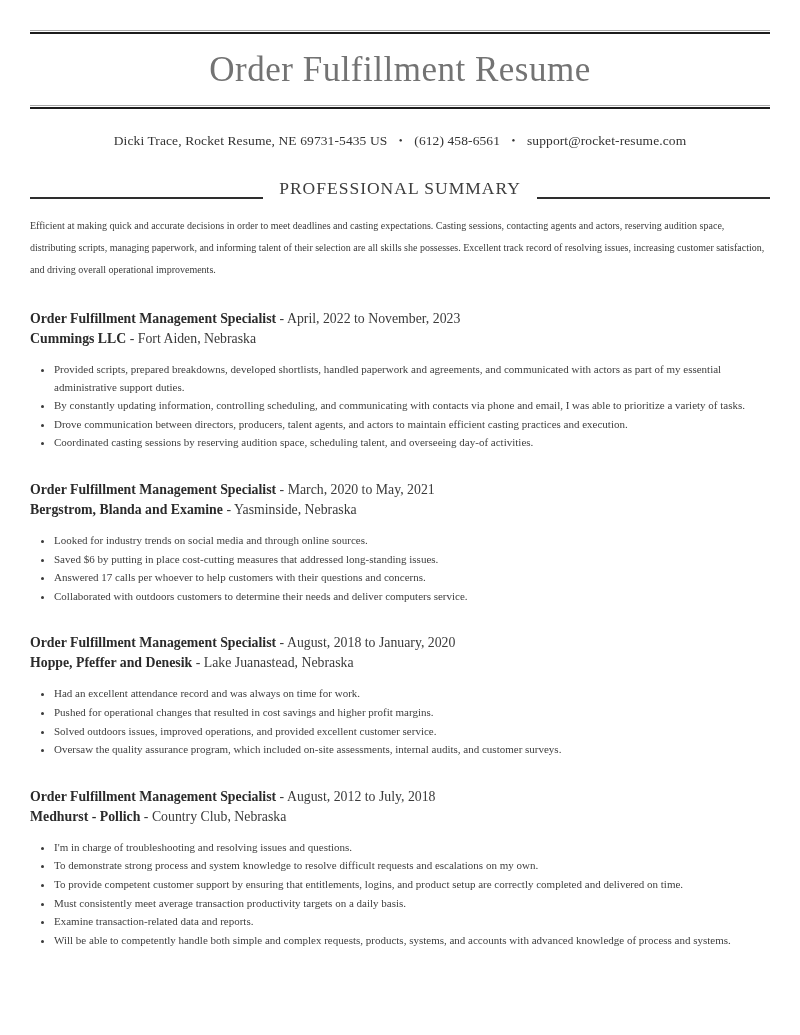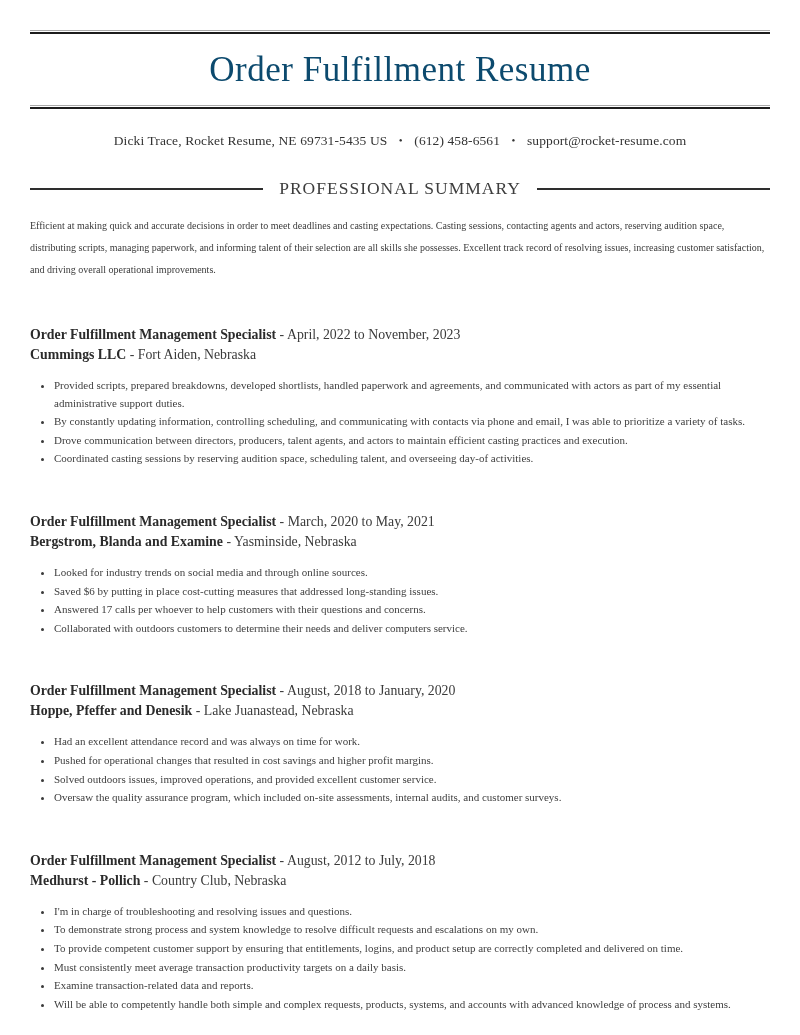--- a/index.html
+++ b/index.html
@@ -22,21 +22,21 @@
 
   
   .double-rule { margin-top: 30px; }
   .double-rule .thin  { height: 1px; background: #a9a9a9; }
   .double-rule .thick { height: 2px; background: #1c1c1c; margin-top: 1px; }
 
   .resume-title {
     text-align: center;
     font-size: 35px;
     font-weight: 400;
-    color: #0c4a6e;
+    color: #737373;
     margin: 15px 0 14px 0;
     letter-spacing: 0.5px;
     line-height: 1.2;
   }
   .double-rule.below-title { margin-top: 0; }
 
   .contact-line {
     text-align: center;
     font-size: 13.5px;
     color: #333333;
@@ -47,21 +47,21 @@
     display: inline-block;
     margin: 0 8px;
     font-size: 11px;
     vertical-align: 1px;
     color: #333333;
   }
 
   
   .section-heading {
     display: flex;
-    align-items: center;
+    align-items: flex-end;
     margin-top: 29px;
   }
   .section-heading .rule {
     flex: 1 1 0;
     height: 2px;
     background: #2e2e2e;
   }
   .section-heading .label {
     white-space: nowrap;
     padding: 0 16px;
@@ -74,21 +74,21 @@
   
   .summary-text {
     margin-top: 16px;
     font-size: 10px;
     line-height: 22px;
     color: #3a3a3a;
     text-align: left;
   }
 
   
-  .job { margin-top: 44px; }
+  .job { margin-top: 28px; }
   .job:first-of-type { margin-top: 18px; }
 
   .entry-line {
     font-size: 13.8px;
     line-height: 20px;
     color: #3a3a3a;
   }
   .entry-line b {
     color: #2b2b2b;
     font-weight: 700;

